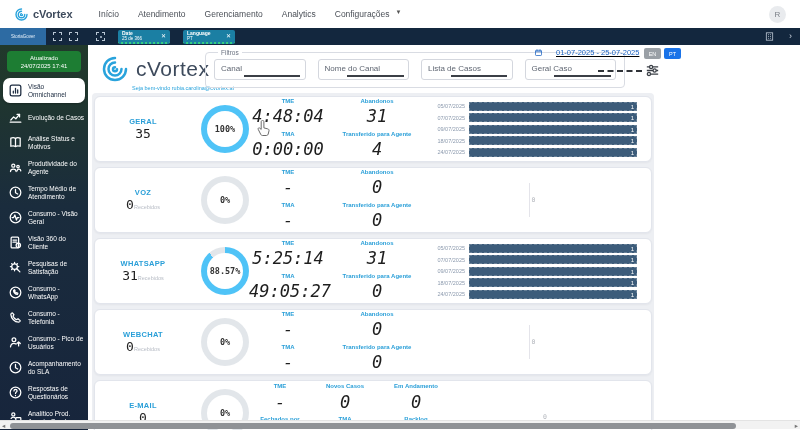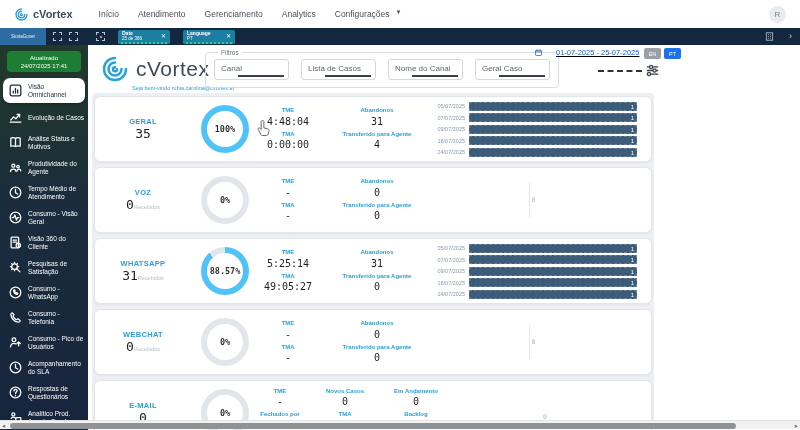--- a/index.html
+++ b/index.html
@@ -39,21 +39,21 @@
   .s-item.active { background:#fff; color:#1b2a3f; border-radius:7px; margin:0 3px 2px 3px; padding-left:5px; box-shadow:0 1px 2px rgba(0,0,0,.25); }
 
   
   .main { position:absolute; left:88px; top:45px; right:0; bottom:0; background:#fff; overflow:hidden; }
 
   .m-logo { position:absolute; left:12px; top:9px; display:flex; gap:6px; align-items:center; }
   .m-logo svg { width:30px; height:30px; }
   .m-brand { font-size:21px; color:#3d4a5c; letter-spacing:.5px; }
   .m-welcome { position:absolute; left:44px; top:40px; font-size:5.5px; color:#29a3dc; width:140px; }
 
-  .filters { position:absolute; left:117px; top:4px; width:354px; height:39px; border:1px solid #d9dce3; border-radius:4px; padding:3px 8px 0; }
+  .filters { position:absolute; left:117px; top:4px; width:420px; height:39px; border:1px solid #d9dce3; border-radius:4px; padding:3px 8px 0; }
   .filters legend { font-size:6.5px; color:#6b7280; padding:0 3px; margin-left:4px; }
   .f-row { display:flex; gap:12px; }
   .f-input { flex:1; height:21px; border:1px solid #d4d7de; border-radius:3px; background:#fff; position:relative; font-size:8px; color:#5f6672; padding:4px 6px 0; cursor:text; }
   .f-input .ul { position:absolute; left:32%; right:5%; bottom:2px; height:2px; background:#3b3f46; }
 
   .daterange { position:absolute; top:3px; left:446px; display:flex; align-items:center; gap:13px; cursor:pointer;text-decoration:underline; }
   .daterange svg { width:9px; height:9px; }
   .dr-text { font-size:7.5px; color:#1a61c0; }
   .dr-caret { font-size:6px; color:#555; }
   .lang { position:absolute; top:3px; left:556px; display:flex; gap:3px; }
@@ -72,21 +72,21 @@
   .ch-count { font-size:13px; color:#222; font-family:"DejaVu Sans Mono",monospace; line-height:1.2; }
   .ch-suffix { font-size:5.5px; color:#b7bcc5; font-family:"Liberation Sans",sans-serif; }
   .c-donut { width:66px; display:flex; justify-content:flex-end; }
   .donut { width:48px; height:48px; border-radius:50%; position:relative; display:flex; align-items:center; justify-content:center; }
   .donut::before { content:""; position:absolute; inset:6px; background:#fff; border-radius:50%; }
   .donut .pct { position:relative; font-weight:bold; font-size:8.5px; color:#333; font-family:"DejaVu Sans Mono",monospace; }
   .c-metrics { width:178px; display:grid; grid-template-columns:78px 100px; row-gap:3px; align-content:center; }
   .c-metrics.cols3 { width:204px; grid-template-columns:62px 68px 74px; }
   .metric { text-align:center; }
   .m-h { color:#2a9fd8; font-size:6px; font-weight:bold; line-height:1.25; }
-  .m-v { font-size:10px; color:#1e1e1e; font-family:"DejaVu Sans Mono",monospace; line-height:1.3; min-height:12px; }
+  .m-v { font-size:17px; color:#1e1e1e; font-family:"DejaVu Sans Mono",monospace; line-height:1.3; min-height:12px;font-style:italic; }
   .c-chart { flex:1; padding:2px 6px 2px 0; display:flex; flex-direction:column; justify-content:center; gap:1px; }
   .brow { display:flex; align-items:center; gap:4px; height:10.5px; }
   .blbl { width:38px; text-align:right; font-size:5.5px; color:#8b99ad; flex:none; }
   .bbar { flex:1; height:9px; background:#3c5c7a; position:relative; border:1px dashed rgba(255,255,255,.22); }
   .bval { position:absolute; right:2px; top:0; font-size:6px; color:#fff; line-height:8px; }
   .c-chart.vline { flex-direction:row; align-items:center; justify-content:center; gap:2px; }
   .vl { width:1px; height:34px; background:#e4e4ea; }
   .zero { font-size:6.5px; color:#b3b6bd; font-family:"DejaVu Sans Mono",monospace; }
   .c-chart.hline { align-items:center; justify-content:flex-start; padding-top:14px; position:relative; }
   .hl { width:82%; height:1px; background:#dfe2e8; margin-top:3px; }
@@ -275,22 +275,22 @@
         <path d="M12 10.6a1.6 1.6 0 1 0 1.6 1.6"></path>
       </svg>
     <span class="m-brand">cVortex</span>
   </div>
   <div class="m-welcome">Seja bem-vindo rubia.carolina@cvortex.ai</div>
 
   <fieldset class="filters">
     <legend>Filtros</legend>
     <div class="f-row" id="f-row">
         <div class="f-input"><span>Canal</span><div class="ul"></div></div>
+        <div class="f-input"><span>Nome do Canal</span><div class="ul"></div></div>
         <div class="f-input"><span>Lista de Casos</span><div class="ul"></div></div>
-        <div class="f-input"><span>Nome do Canal</span><div class="ul"></div></div>
         <div class="f-input"><span>Geral Caso</span><div class="ul"></div></div>
       </div>
   </fieldset>
 
   <div class="daterange">
     <svg viewBox="0 0 24 24" fill="none" stroke="#1a61c0" stroke-width="2">
         <rect x="4" y="6" width="16" height="14" rx="2"></rect>
         <path d="M4 10h16M8 4v4M16 4v4"></path>
       </svg>
     <span class="dr-text">01-07-2025 - 25-07-2025</span>

